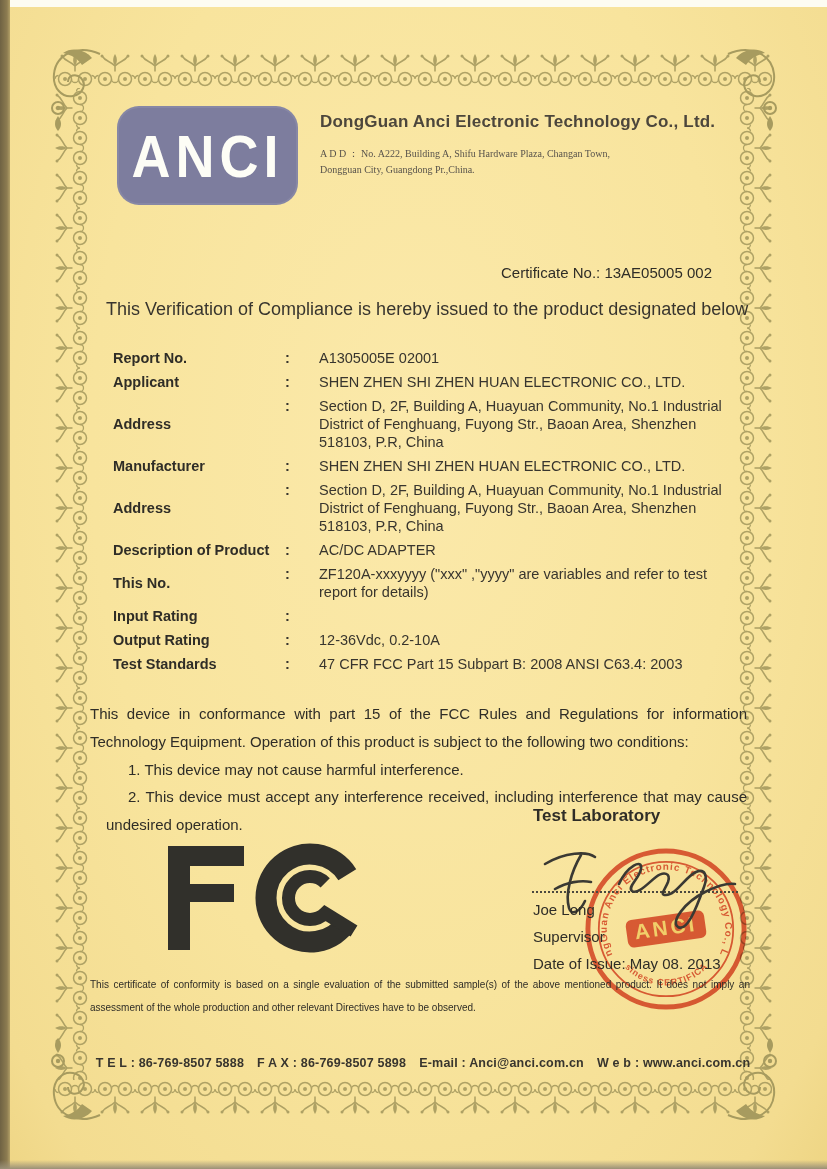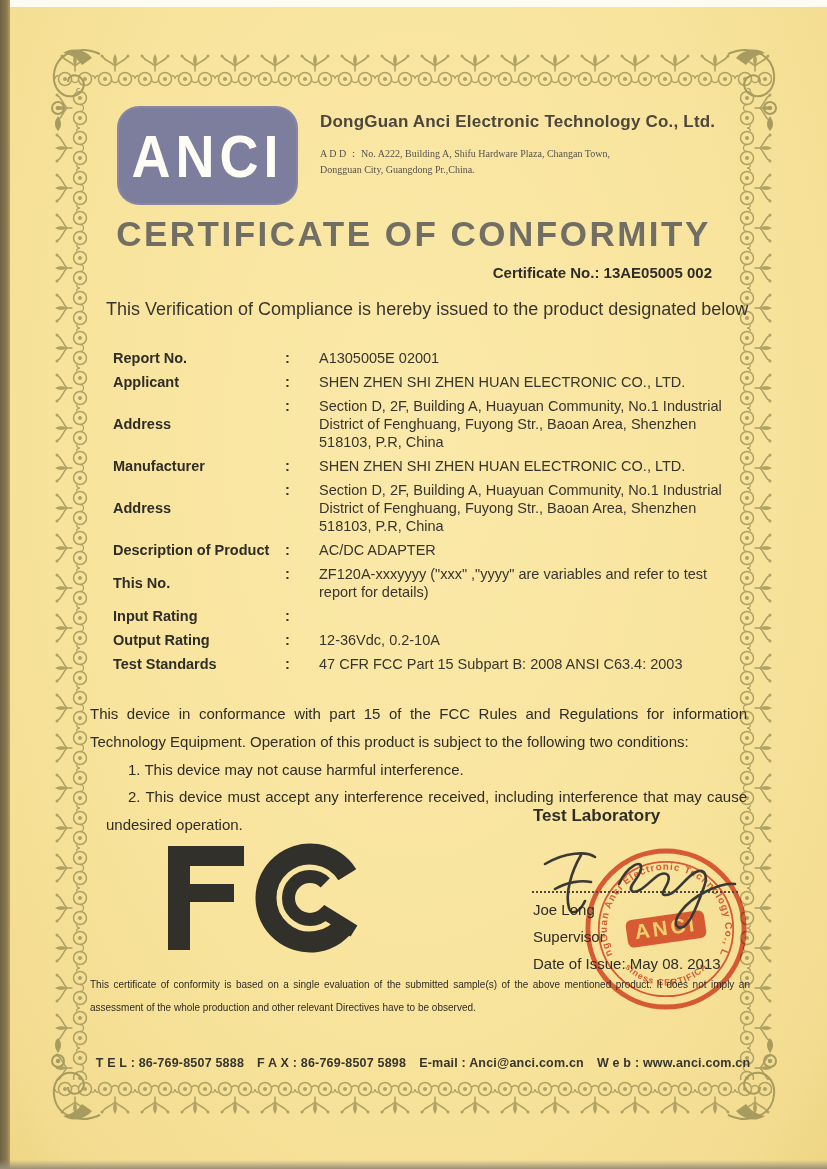--- a/index.html
+++ b/index.html
@@ -20,21 +20,21 @@
         border-radius:22px;display:flex;align-items:center;justify-content:center;
         box-shadow:inset 0 0 0 2px rgba(255,255,255,.08);}
   .logo span{color:#fdfdf6;font-weight:bold;font-size:54px;letter-spacing:5px;transform:scaleY(1.08);}
   .company{position:absolute;left:320px;top:112px;width:420px;}
   .company-name{font-size:17px;font-weight:bold;color:#4c463c;letter-spacing:.2px;}
   .company-addr{margin-top:14px;font-size:10px;color:#57524b;line-height:1.55;font-family:Liberation Serif, serif;}
   
   .title{position:absolute;left:0;top:214px;width:827px;text-align:center;
          font-size:35px;font-weight:bold;letter-spacing:2.5px;color:#716f64;}
   .cert-no{position:absolute;left:106px;top:264px;width:606px;text-align:right;
-           font-size:15px;font-weight:bold;color:#2f2d27;}
+           font-size:15px;font-weight:normal;color:#2f2d27;}
   .intro{position:absolute;left:106px;top:299px;font-size:18px;color:#38352e;}
   
   .fields{position:absolute;left:113px;top:349px;width:630px;}
   .frow{display:flex;margin-bottom:6px;line-height:18px;font-size:14.5px;color:#38352e;}
   .flabel{width:172px;font-weight:bold;color:#2f2d27;flex:none;}
   .fcolon{width:34px;flex:none;font-weight:bold;}
   .fvalue{width:420px;}
   
   .statement{position:absolute;left:90px;top:700px;width:657px;font-size:15px;
              color:#2f2d27;line-height:1.85;text-align:justify;}
@@ -141,21 +141,20 @@
     <span>ANCI</span>
   </div>
   <div class="company">
     <div class="company-name">DongGuan Anci Electronic Technology Co., Ltd.</div>
     <div class="company-addr">
       <div>A D D ： No. A222, Building A, Shifu Hardware Plaza, Changan Town,</div>
       <div>Dongguan City, Guangdong Pr.,China.</div>
     </div>
   </div>
 
-  <div class="title">CERTIFICATE OF CONFORMITY</div>
   <div class="cert-no">Certificate No.: 13AE05005 002</div>
   <div class="intro">This Verification of Compliance is hereby issued to the product designated below</div>
 
   <div class="fields">
     <div class="frow">
       <div class="flabel">Report No.</div>
       <div class="fcolon">:</div>
       <div class="fvalue">A1305005E 02001</div>
     </div>
     <div class="frow">

